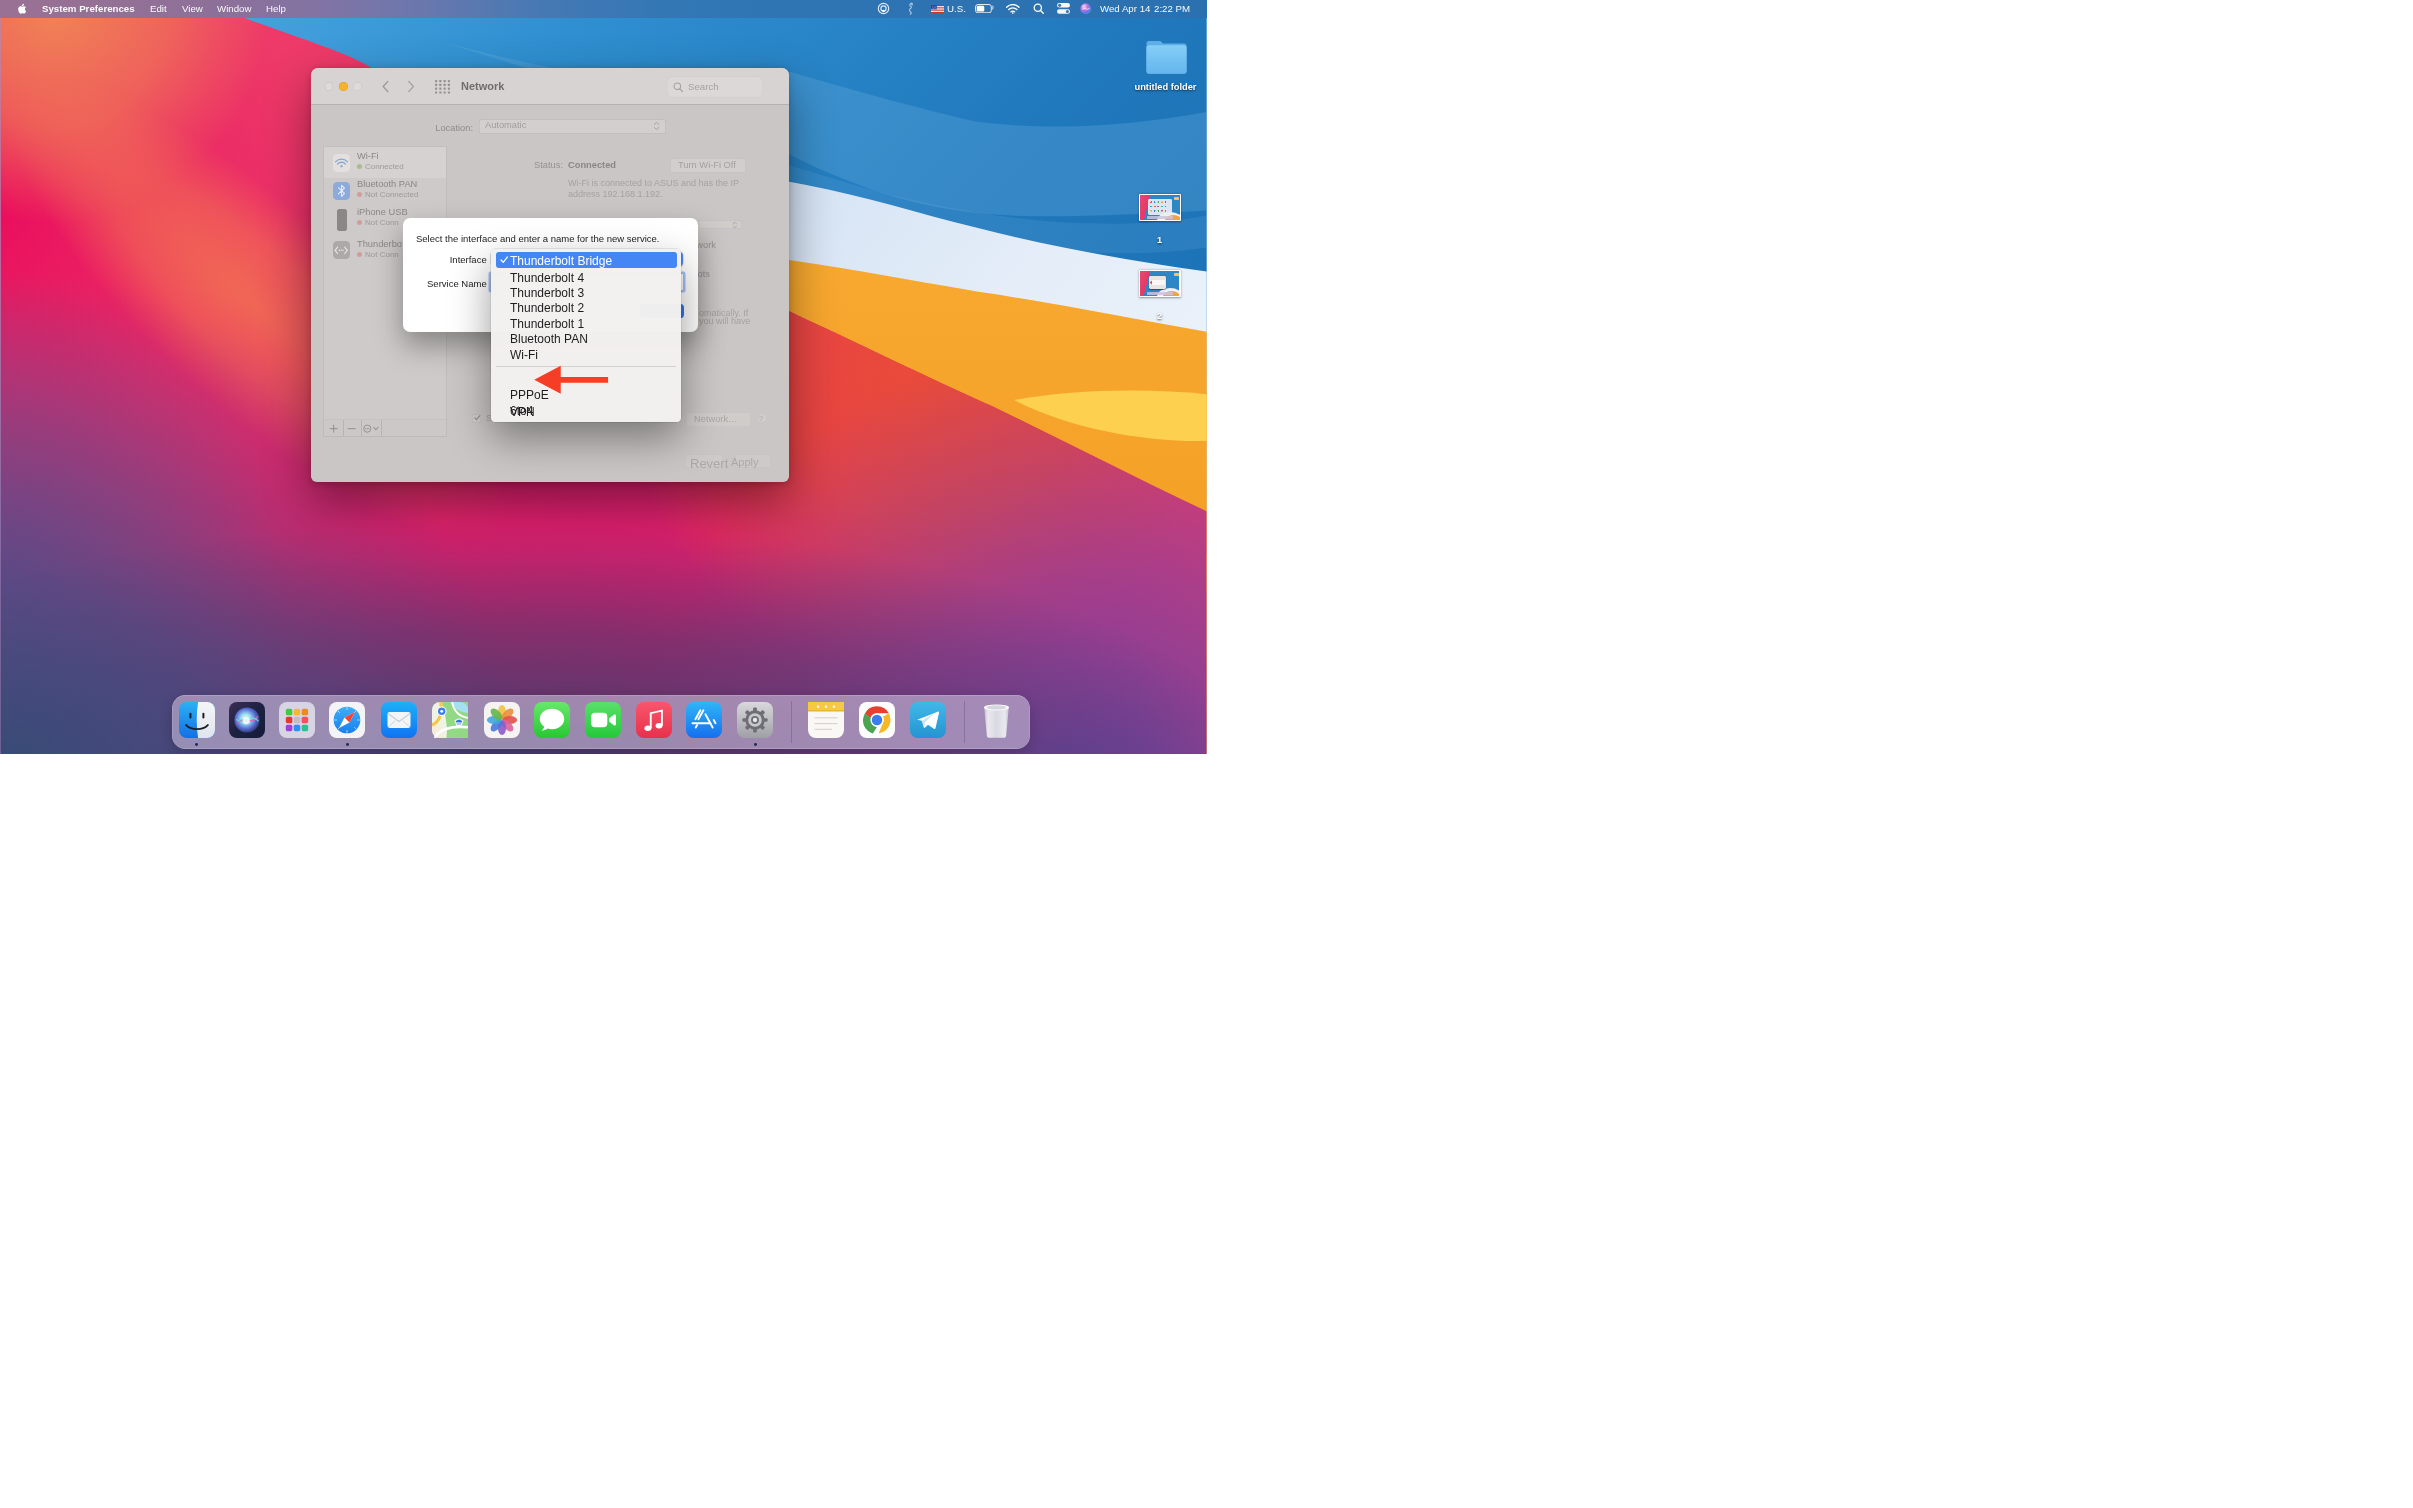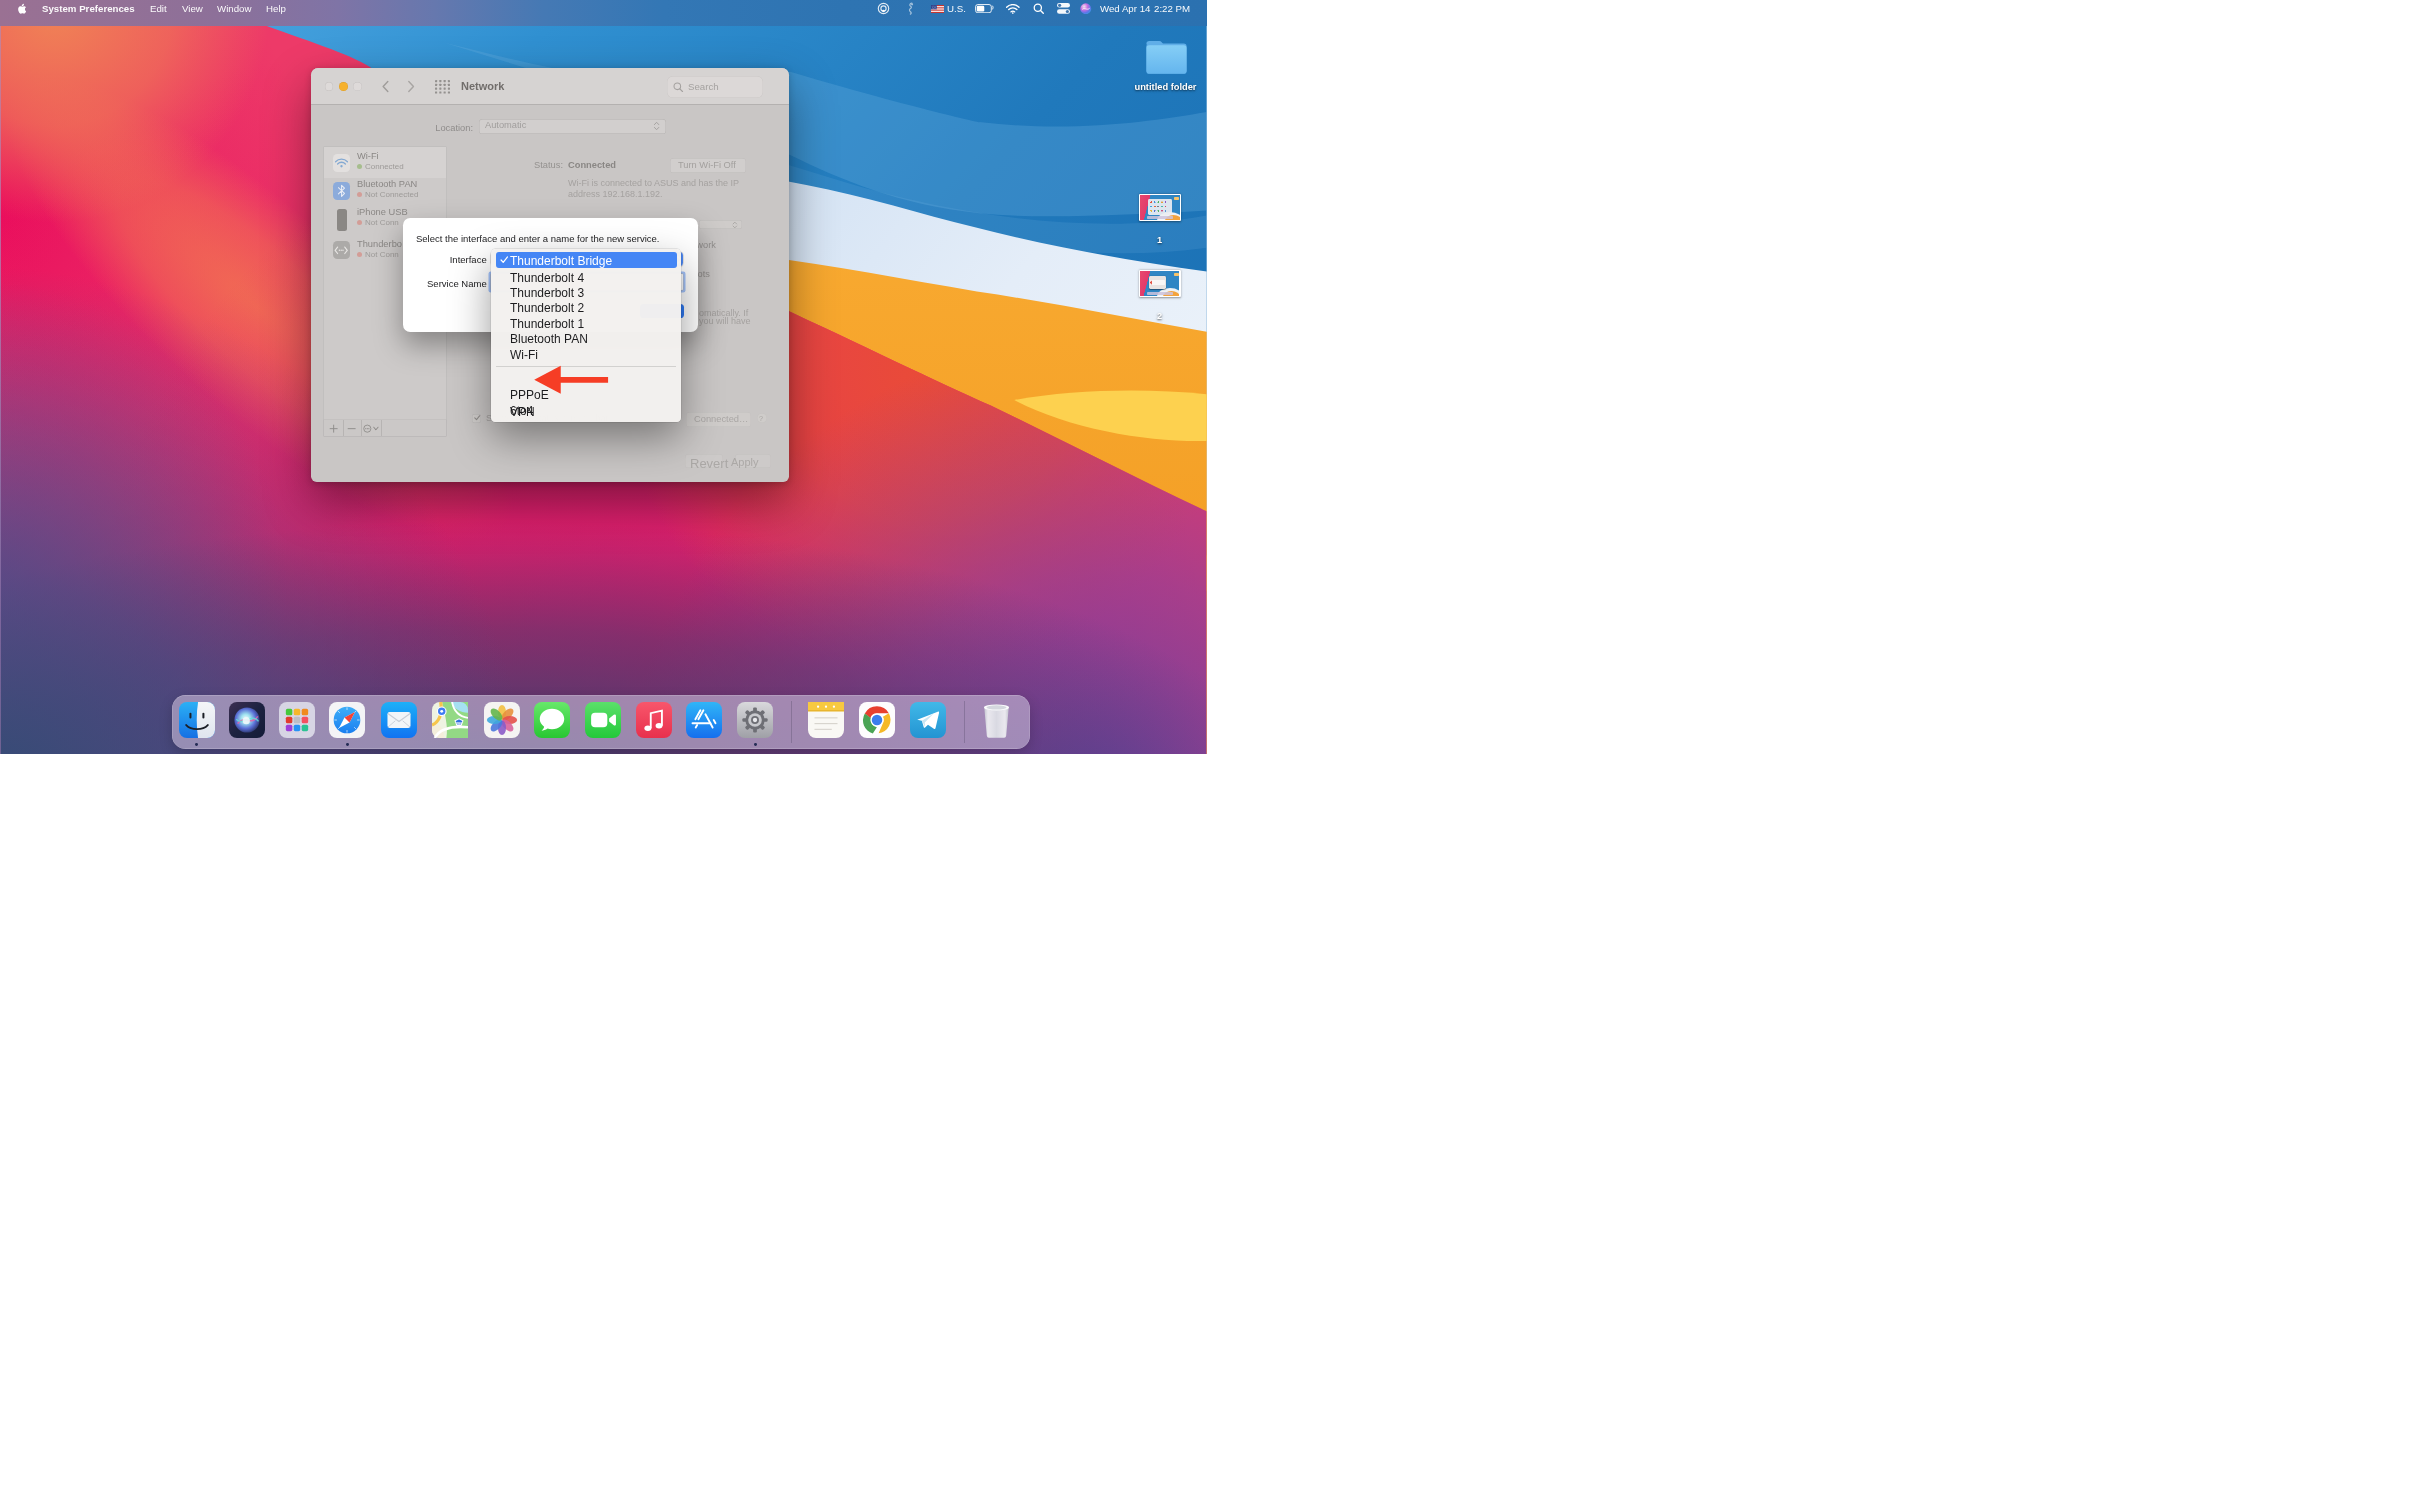--- a/index.html
+++ b/index.html
@@ -99,21 +99,21 @@
     <rect x="0" y="0" width="1680" height="1050" fill="url(#pr1)"></rect>
     <rect x="0" y="0" width="1680" height="1050" fill="url(#pr4)"></rect>
     <rect x="0" y="0" width="1680" height="1050" fill="url(#pr3)"></rect>
     <rect x="0" y="0" width="1680" height="1050" fill="url(#pr5)"></rect>
     <rect x="0" y="0" width="1680" height="1050" fill="url(#prP)"></rect>
     <rect x="0" y="0" width="1680" height="1050" fill="url(#pr8)"></rect>
     <rect x="0" y="0" width="1680" height="1050" fill="url(#pr6)"></rect>
   </g>
     </svg>
 
-<div class="abs" id="menubar" style="left:0;top:0;width:1207px;height:26px;
+<div class="abs" id="menubar" style="left:0;top:0;width:1207px;height:18px;
   background:linear-gradient(90deg,#9a7193 0%,#8d7099 18%,#7f74a6 28%,#6678ae 36%,#4579b4 45%,#3377b5 55%,#2e74b2 70%,#2b71b0 100%);
   color:rgba(255,255,255,0.96); font-size:9.7px;">
   <svg class="abs" style="left:16.5px;top:3.2px" width="9.3" height="10.8" viewBox="0 0 13 15">
     <path fill="#fff" d="M9.1,3.6c0.7-0.85,0.62-2.1,0.5-2.6C8.75,1.05,7.8,1.5,7.2,2.25C6.65,2.95,6.5,3.95,6.65,4.55 C7.55,4.7,8.5,4.3,9.1,3.6z M11.1,8.6c0-1.8,1.45-2.6,1.5-2.65c-0.8-1.2-2.1-1.4-2.55-1.4c-1.1-0.1-2.1,0.65-2.65,0.65 c-0.55,0-1.4-0.65-2.3-0.6C3.9,4.6,2.8,5.25,2.2,6.35c-1.2,2.1-0.3,5.2,0.85,6.9c0.55,0.85,1.25,1.75,2.15,1.7 c0.85-0.05,1.2-0.55,2.25-0.55c1.05,0,1.35,0.55,2.3,0.55c0.95-0.05,1.55-0.85,2.1-1.7c0.65-0.95,0.95-1.9,0.95-1.95 C12.75,11.25,11.1,10.6,11.1,8.6z"></path>
   </svg>
   <span class="abs" style="left:42px;top:2.5px;font-weight:700;">System Preferences</span>
   <span class="abs" style="left:150px;top:2.5px;">Edit</span>
   <span class="abs" style="left:182px;top:2.5px;">View</span>
   <span class="abs" style="left:217px;top:2.5px;">Window</span>
   <span class="abs" style="left:266px;top:2.5px;">Help</span>
@@ -366,21 +366,21 @@
   <span class="abs" style="left:388px;top:240px;font-size:9px;color:#a5a2a0;">omatically. If</span>
   <span class="abs" style="left:388px;top:248px;font-size:9px;color:#a5a2a0;">you will have</span>
 
   <div class="abs" style="left:161px;top:346px;width:9.3px;height:9.3px;border-radius:2.2px;background:#cfccca;box-shadow:inset 0 0 0 0.4px #b9b6b5;"></div>
   <svg class="abs" style="left:163px;top:347px" width="6.5" height="5.7" viewBox="0 0 9 8">
         <path d="M1,4 L3.5,6.5 L8,1" stroke="#908d8b" stroke-width="1.5" fill="none" stroke-linecap="round" stroke-linejoin="round"></path>
       </svg>
   <span class="abs" style="left:175px;top:345px;font-size:9px;color:#a19e9c;">Show Wi-Fi status in menu bar</span>
 
   <div class="abs" style="left:375px;top:344px;width:65px;height:15px;border-radius:3.6px;background:#cfccca;box-shadow:inset 0 0 0 0.4px #c2bfbe;"></div>
-  <span class="abs" style="left:383px;top:346px;font-size:9.3px;color:#aaa7a5;">Connected…</span>
+  <span class="abs" style="left:383px;top:346px;font-size:9.3px;color:#aaa7a5;">Network…</span>
   <div class="abs" style="left:446px;top:345px;width:9.7px;height:9.7px;border-radius:50%;background:#cfccca;box-shadow:inset 0 0 0 0.4px #c3c0bf;"></div>
   <span class="abs" style="left:448px;top:346px;font-size:7.2px;color:#aaa7a5;">?</span>
 
   <div class="abs" style="left:374px;top:386px;width:38px;height:13.6px;border-radius:3.6px;background:#cdcac9;box-shadow:inset 0 0 0 0.4px #c2bfbe;"></div>
   <span class="abs" style="left:379px;top:388px;font-size:13px;color:#aba8a6;">Revert</span>
   <div class="abs" style="left:424px;top:386px;width:36px;height:13.6px;border-radius:3.6px;background:#cdcac9;box-shadow:inset 0 0 0 0.4px #c2bfbe;"></div>
   <span class="abs" style="left:420px;top:388px;font-size:11px;color:#aba8a6;text-align:right;">Apply</span>
 </div>
 
 <div class="abs" id="sheet" style="left:403px;top:218px;width:295px;height:114px;border-radius:7.2px;

